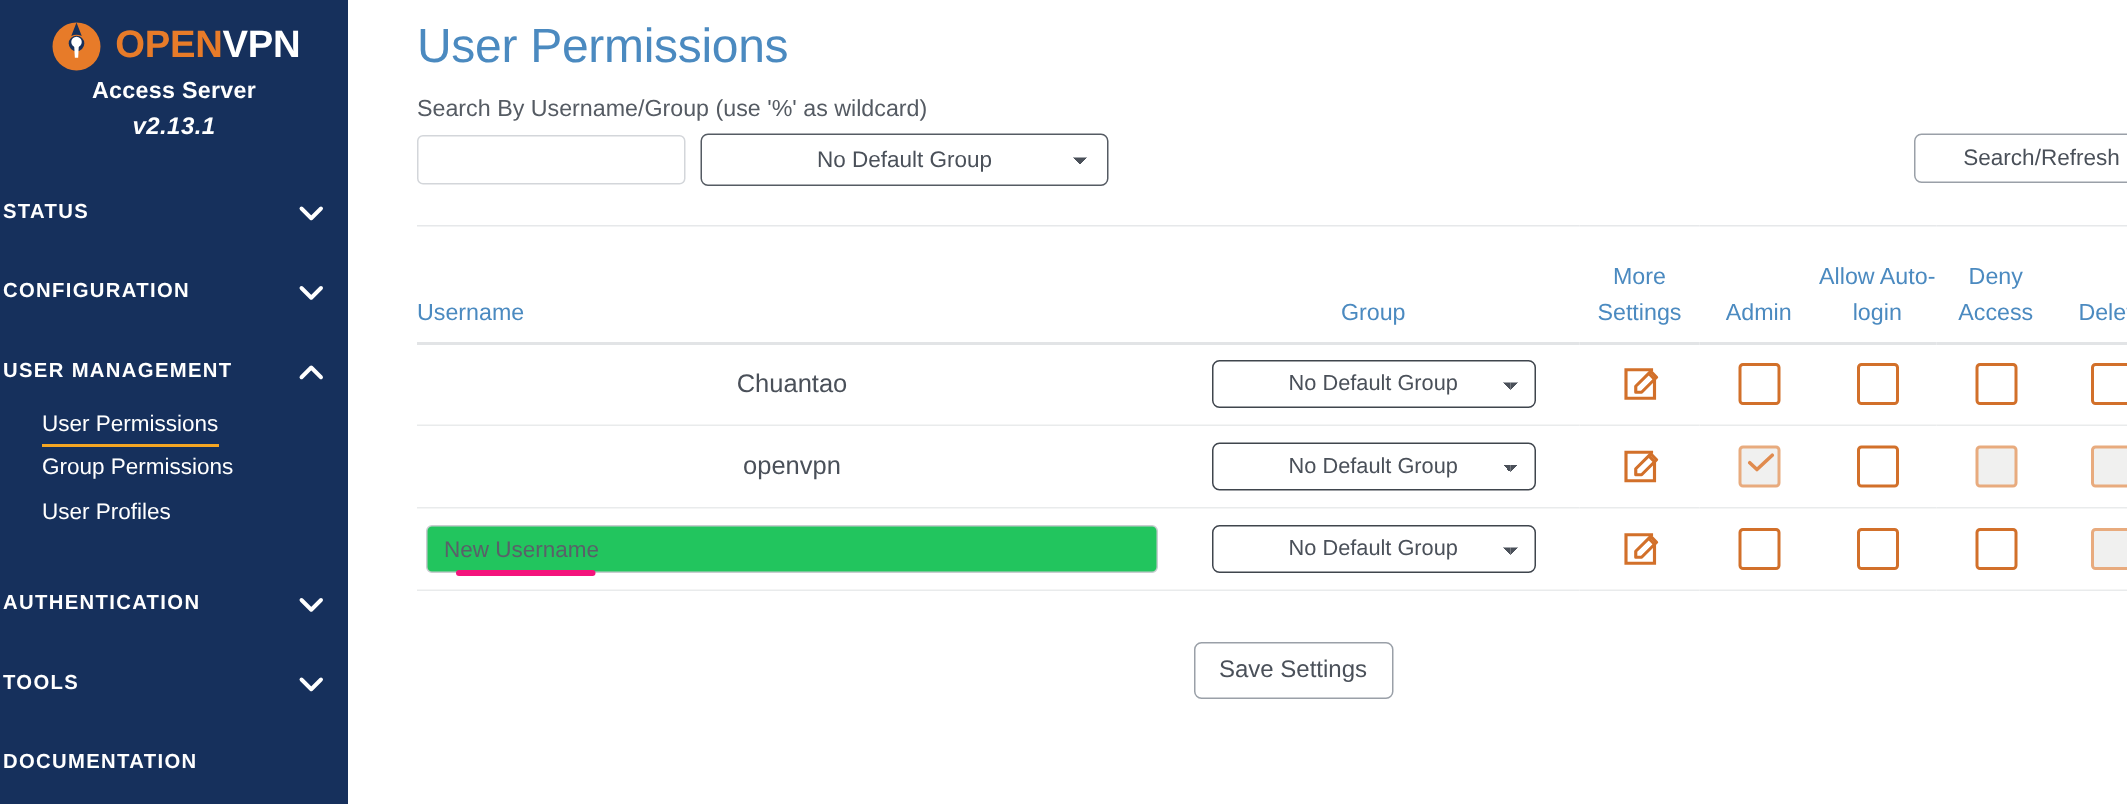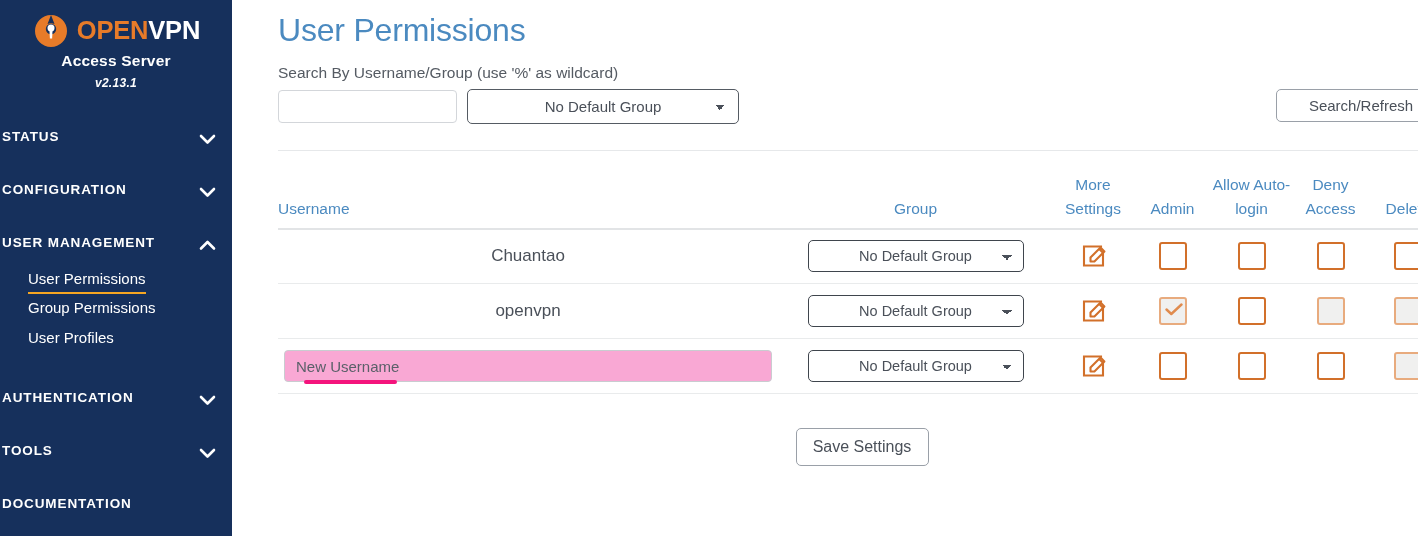--- a/index.html
+++ b/index.html
@@ -30,21 +30,21 @@
     font-size: 25.5px; font-weight: bold; letter-spacing: -0.2px;
     line-height: 1; white-space: nowrap;
   }
   .logo-open { color: #e77b29; }
   .logo-vpn { color: #ffffff; }
   .logo-sub {
     color: #ffffff; font-size: 15.5px; font-weight: bold;
     letter-spacing: 0.2px; margin-top: 1px;
   }
   .logo-ver {
-    color: #ffffff; font-size: 12px; font-style: italic;
+    color: #ffffff; font-size: 16px; font-style: italic;
     font-weight: bold; margin-top: 6px; letter-spacing: 0.3px;
   }
 
   .nav { margin-top: 20px; }
   .nav-section {
     display: flex; align-items: center; justify-content: space-between;
     padding: 0 16px 0 2px;
     height: 53px;
     cursor: pointer;
   }
@@ -171,21 +171,21 @@
       calc(100% - 16px) 14px,
       calc(100% - 11px) 14px;
     background-size: 5px 5px, 5px 5px;
     background-repeat: no-repeat;
   }
 
   .newuser-cell { position: relative; }
   .newuser-input {
     width: 488px; height: 32px;
     border: 1px solid #c9ccd0; border-radius: 4px;
-    background: #f9a8d4; outline: none;
+    background: #22c55e; outline: none;
     font-family: "Liberation Sans", sans-serif;
     font-size: 15px; color: #4a5059;
     padding: 0 11px;
   }
   .newuser-input::placeholder { color: #5a6069; opacity: 1; }
   .pink-underline {
     position: absolute;
     left: 26px; top: 41px;
     width: 93px; height: 4px;
     background: #f4147c; border-radius: 2px;

